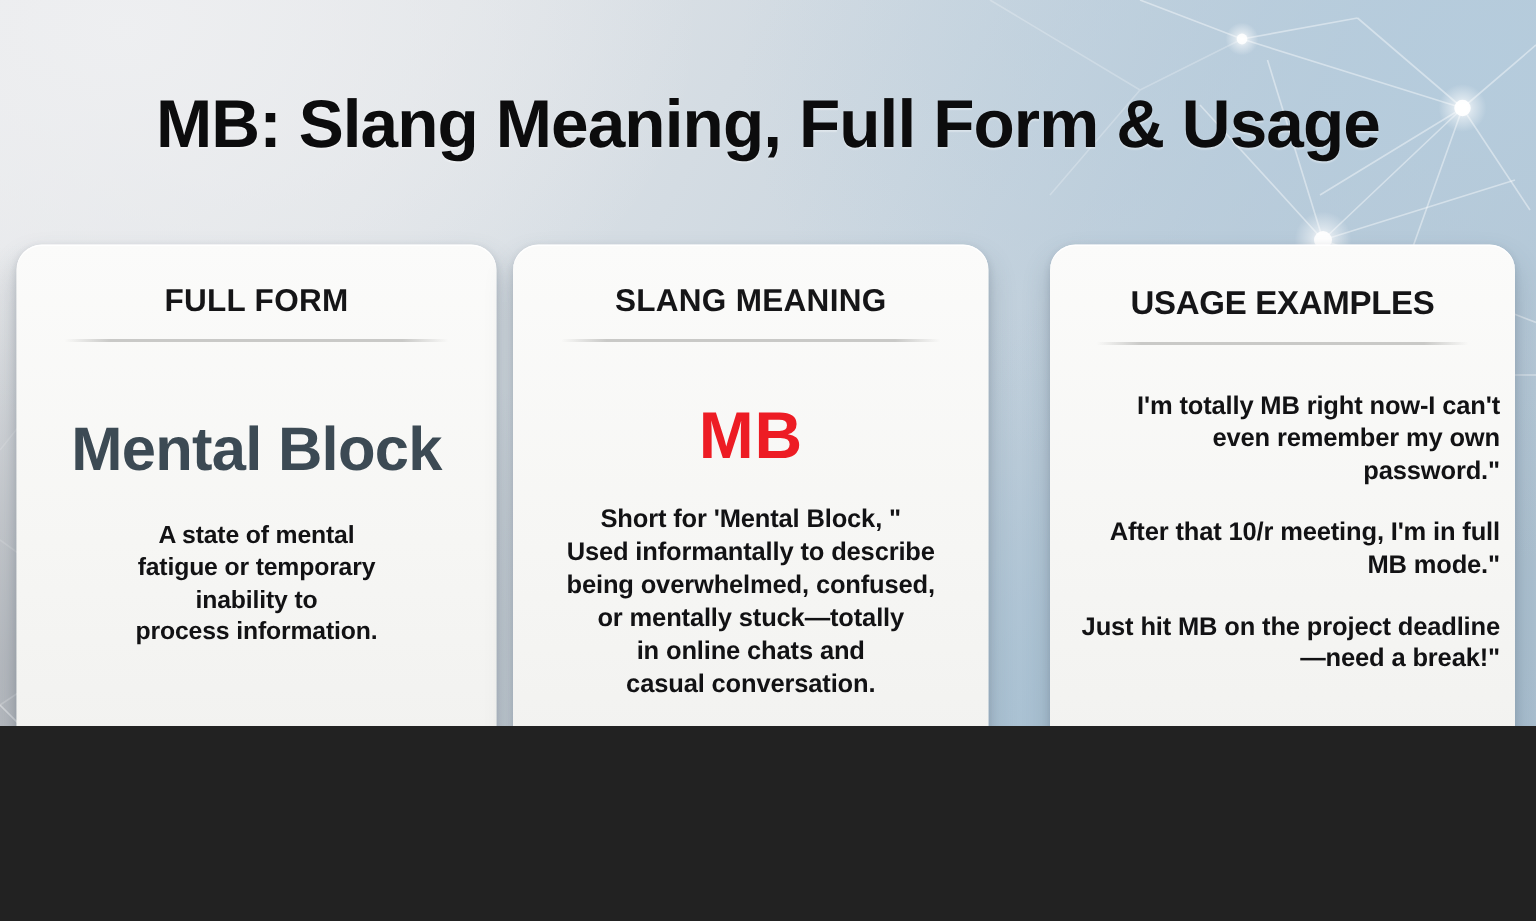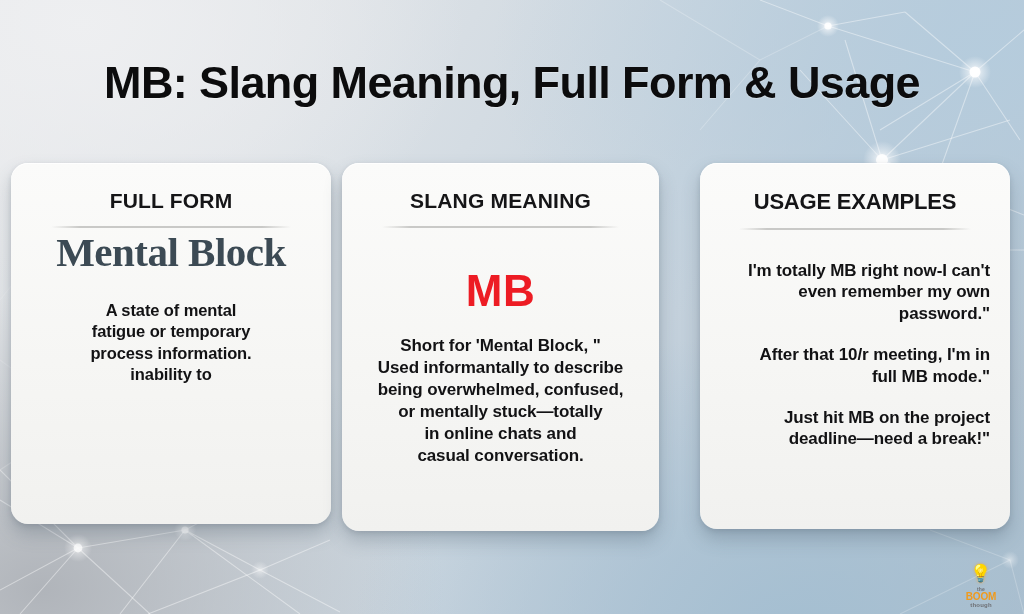--- a/index.html
+++ b/index.html
@@ -6,21 +6,21 @@
   html, body {
     margin: 0;
     padding: 0;
     background: #222;
   }
   * { box-sizing: border-box; }
 
   #stage {
     position: relative;
     width: 1024px;
-    height: 614px;
+    height: 484px;
     overflow: hidden;
     font-family: "Liberation Sans", "DejaVu Sans", sans-serif;
     background:
       radial-gradient(ellipse 700px 480px at 96% 8%,  rgba(181,204,221,0.95) 0%, rgba(181,204,221,0) 70%),
       radial-gradient(ellipse 620px 430px at 78% 104%, rgba(163,190,209,0.95) 0%, rgba(163,190,209,0) 72%),
       radial-gradient(ellipse 560px 420px at 4% 96%,  rgba(168,172,178,0.85) 0%, rgba(168,172,178,0) 72%),
       radial-gradient(ellipse 520px 360px at 8% 4%,   rgba(238,239,241,0.98) 0%, rgba(238,239,241,0) 74%),
       linear-gradient(118deg, #e9eaec 0%, #dfe3e7 24%, #ccd7e0 52%, #bccbd8 72%, #aebfcd 100%);
   }
 
@@ -51,21 +51,21 @@
 
   
   .card {
     position: absolute;
     background: linear-gradient(180deg, #fbfbfa 0%, #f6f6f4 55%, #f1f1ef 100%);
     border-radius: 17px;
     box-shadow:
       0 10px 18px rgba(70,85,100,0.28),
       0 2px 5px rgba(70,85,100,0.18),
       inset 0 1px 0 rgba(255,255,255,0.9);
-    padding: 0 14px;
+    padding: 0 4px;
   }
   #card-fullform   { left: 11px;  top: 163px; width: 320px; height: 361px; }
   #card-slang      { left: 342px; top: 163px; width: 317px; height: 368px; }
   #card-usage      { left: 700px; top: 163px; width: 310px; height: 366px; }
 
   .card-header {
     margin-top: 26px;
     text-align: center;
     font-size: 21px;
     font-weight: bold;
@@ -85,23 +85,23 @@
   }
 
   .headline {
     text-align: center;
     font-weight: bold;
     font-stretch: condensed;
     letter-spacing: -0.5px;
     white-space: nowrap;
   }
   #fullform-headline {
+    margin-top: 48px;
     font-size: 41px;
     color: #3c4a54;
-    font-family: Liberation Serif, serif;
   }
   #slang-headline {
     margin-top: 38px;
     font-size: 44px;
     color: #ed1c24;
     letter-spacing: 0.5px;
   }
 
   .body-text {
     font-size: 16.5px;
@@ -224,22 +224,22 @@
 
   <div class="title">MB: Slang Meaning, Full Form &amp; Usage</div>
 
   <div class="card" id="card-fullform">
     <div class="card-header">FULL FORM</div>
     <div class="divider"></div>
     <div class="headline" id="fullform-headline">Mental Block</div>
     <div class="body-text" id="fullform-body">
       <div>A state of mental</div>
       <div>fatigue or temporary</div>
+      <div>inability to</div>
       <div>process information.</div>
-      <div>inability to</div>
     </div>
   </div>
 
   <div class="card" id="card-slang">
     <div class="card-header">SLANG MEANING</div>
     <div class="divider"></div>
     <div class="headline" id="slang-headline">MB</div>
     <div class="body-text" id="slang-body">
       <div>Short for 'Mental Block, "</div>
       <div>Used informantally to describe</div>

